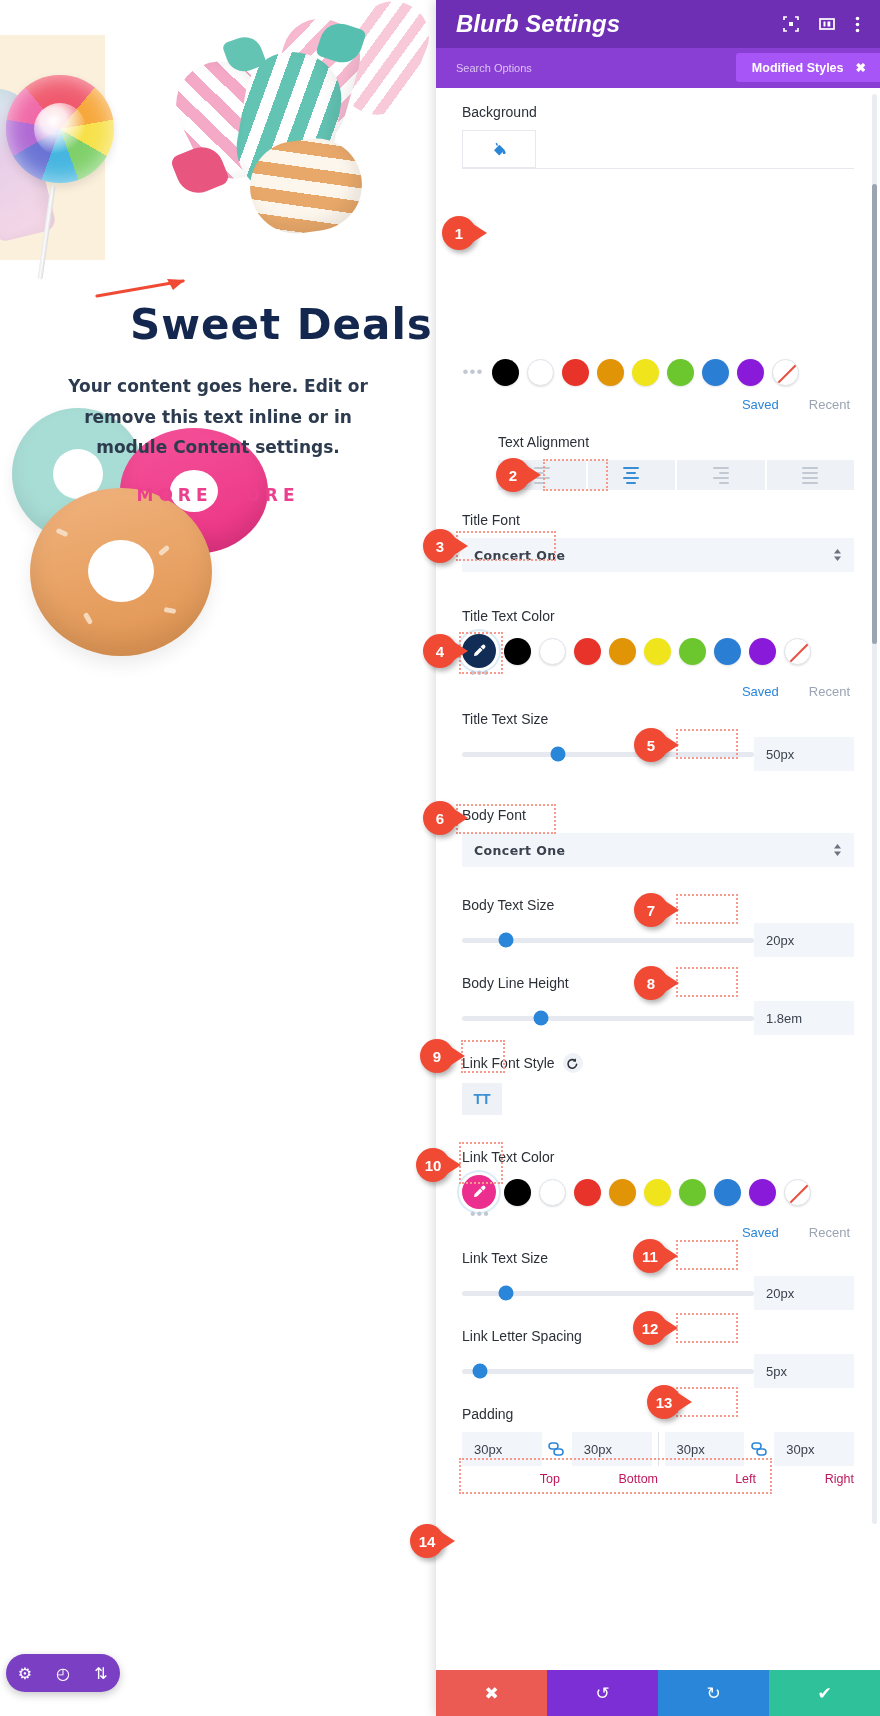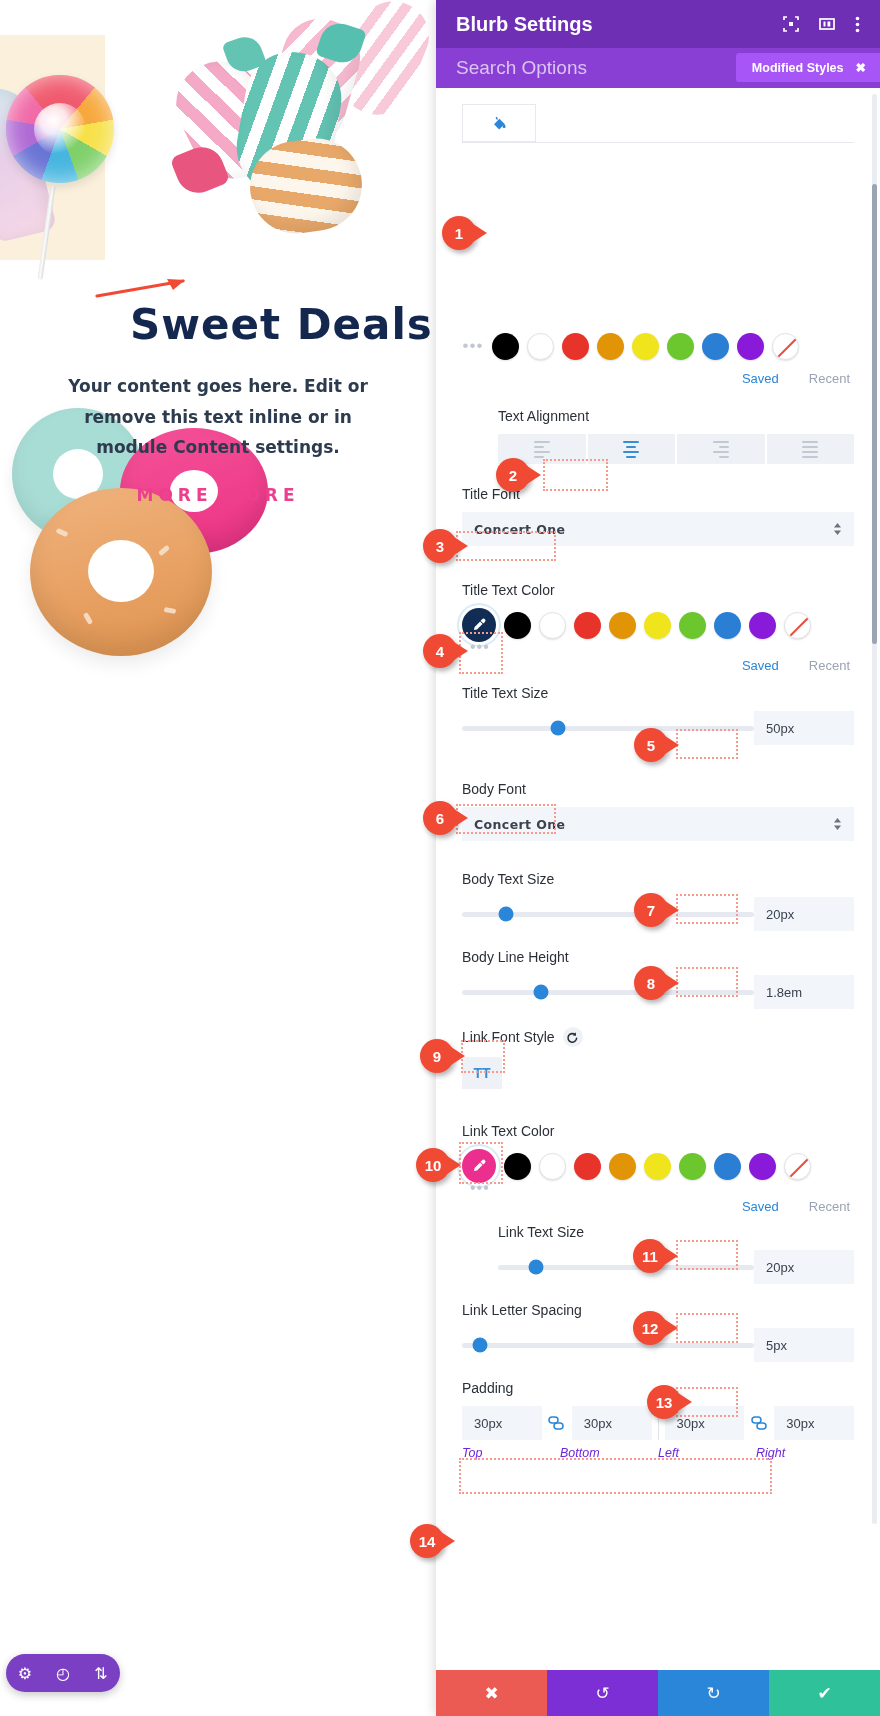--- a/index.html
+++ b/index.html
@@ -214,42 +214,43 @@
   .panel-header {
     background: #6e2fb5;
     height: 48px;
     display: flex;
     align-items: center;
     padding: 0 20px;
     flex: none;
   }
   .panel-title {
     color: #fff;
-    font-size: 20px;
+    font-size: 24px;
     font-weight: 700;
     flex: 1;
+    font-style: italic;
   }
   .hdr-icons { display: flex; align-items: center; gap: 20px; }
   .hdr-icon { color: #fff; display: flex; align-items: center; }
 
   .panel-search {
     background: #8a3fd4;
     height: 40px;
     display: flex;
     align-items: center;
     padding-left: 20px;
     flex: none;
     position: relative;
   }
   .search-input {
     background: transparent;
     border: 0;
     outline: none;
     color: #fff;
-    font-size: 19px;
+    font-size: 11px;
     font-family: "Liberation Sans", sans-serif;
     flex: 1;
   }
   .search-input::placeholder { color: #dcc3f2; opacity: 1; }
   .modified-badge {
     position: absolute;
     right: 0; top: 5px;
     background: #a855f7;
     color: #fff;
     font-size: 12.5px;
@@ -445,21 +446,21 @@
   }
   .pad-link {
     width: 30px; display: flex; align-items: center; justify-content: center;
     color: #2a86d8;
   }
   .pad-sep { width: 1px; background: #dfe4ea; margin: 0 6px; }
   .pad-labels {
     display: flex; margin-top: 6px;
   }
   .pad-labels span {
-    flex: 1; text-align: left; font-size: 12.5px; color: #6d28d9; font-style: italic;
+    flex: 1; text-align: right; font-size: 12.5px; color: #be185d;
   }
 
   
   .panel-footer {
     display: flex;
     height: 46px;
     flex: none;
   }
   .foot-btn {
     flex: 1;
@@ -583,20 +584,21 @@
       <span>Modified Styles</span>
       <span>✖</span>
     </div>
   </div>
 
   <div class="panel-body">
     <div class="scroll-track"></div>
     <div class="scroll-thumb"></div>
 
     <div class="field" style="margin-top:16px;">
+      <div class="field-label">Background</div>
       <div class="bg-box">
         <svg width="17" height="17" viewBox="0 0 17 17">
           <path d="M3 9.2 L8.4 3.8 L13.6 9 L8.2 14.4 Z" fill="#2a86d8"></path>
           <path d="M6.4 4.5 L5.2 2.2" stroke="#2a86d8" stroke-width="1.5" fill="none"></path>
           <path d="M14.6 11.4c0 1-.7 1.7-1.5 1.7s-1.5-.7-1.5-1.7c0-.9 1.5-2.7 1.5-2.7s1.5 1.8 1.5 2.7z" fill="#2a86d8"></path>
         </svg>
       </div>
       <div class="bg-divider" style="margin-top:0;"></div>
     </div>
 
@@ -775,21 +777,21 @@
         <span class="sw" style="background:#8a1ad9"></span>
         <span class="sw none"></span>
       </div>
       <div class="mini-dots">•••</div>
       <div class="saved-recent">
         <span class="saved">Saved</span>
         <span class="recent">Recent</span>
       </div>
     </div>
 
-    <div class="field" style="margin-top:10px;margin-left:36px;">
+    <div class="field" style="margin-top:10px;">
       <div class="field-label">Link Text Size</div>
       <div class="slider-row">
         <div class="slider">
           <div class="slider-track"></div>
           <div class="slider-thumb" style="left:15%"></div>
         </div>
         <div class="slider-value">20px</div>
       </div>
     </div>
 

